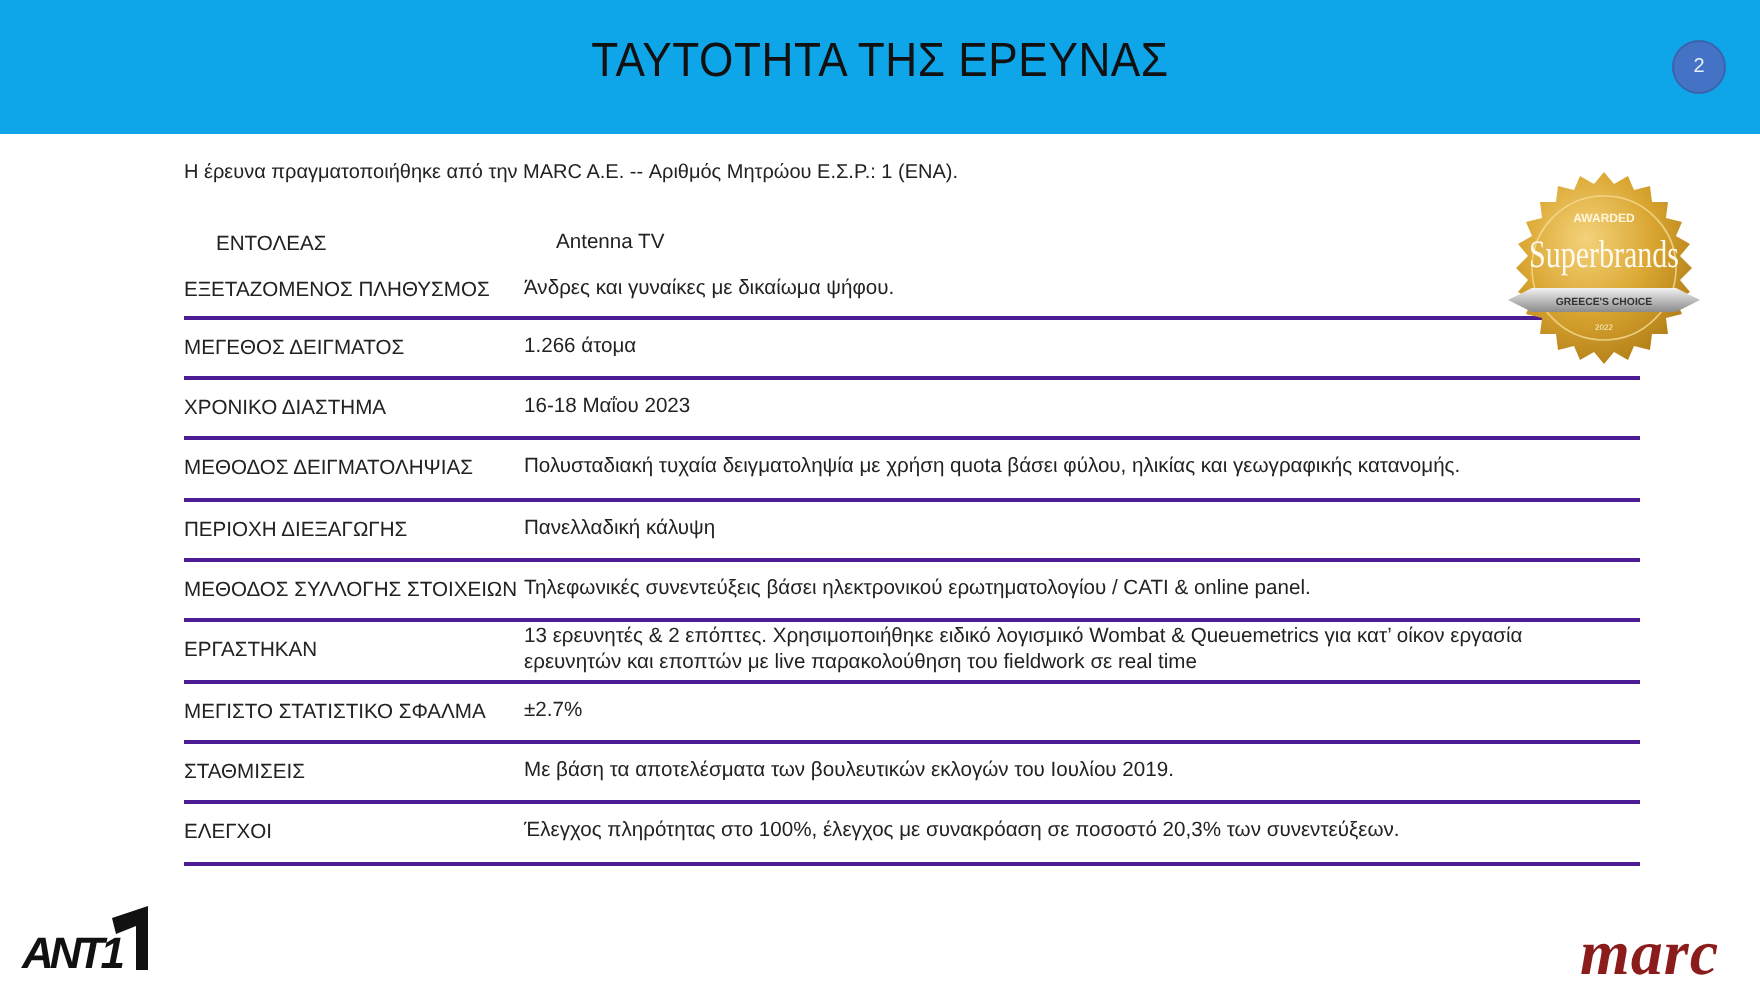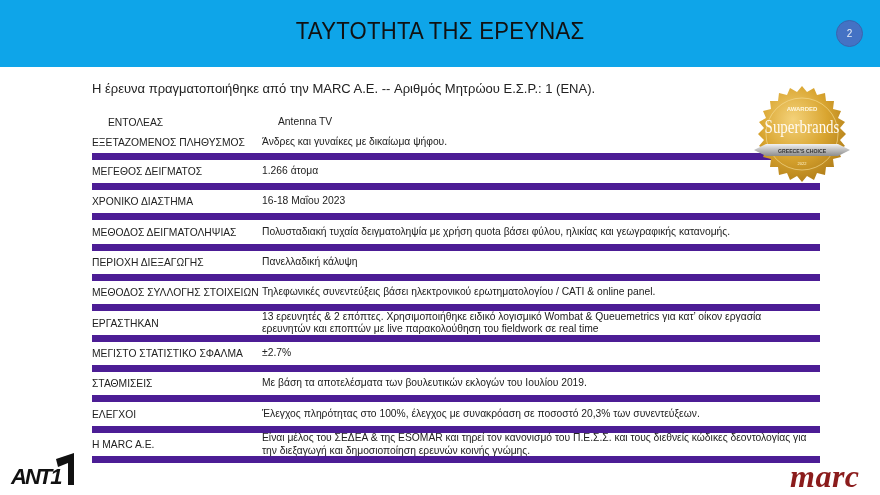--- a/index.html
+++ b/index.html
@@ -16,27 +16,27 @@
       font-family: "Liberation Sans Narrow", "Liberation Sans", sans-serif;
       transform: scaleX(0.92);
     }
     .page-badge {
       position: absolute; left: 836px; top: 20px; width: 27px; height: 27px;
       border-radius: 50%; background: #4472c4; border: 1px solid #3a64ad;
       color: #e8eef8; font-size: 10px; text-align: center; line-height: 26px;
     }
 
     .intro {
-      position: absolute; left: 92px; top: 81px; font-size: 13px; color: #222;
+      position: absolute; left: 92px; top: 81px; font-size: 10px; color: #222;
     }
 
     .table { position: absolute; left: 92px; top: 112px; width: 728px; }
     .row {
       position: relative; display: flex; align-items: center;
-      border-bottom: 7px solid #4c1d95;
+      border-bottom: 2px solid #4c1d95;
     }
     .row.noline { border-bottom: none; padding-left: 16px; }
     .cell-label { width: 170px; flex: 0 0 170px; font-size: 10.3px; color: #222; }
     .cell-value { flex: 1; font-size: 10.3px; color: #222; line-height: 12.5px; padding-right: 10px; }
 
     .badge {
       position: absolute; left: 752px; top: 84px; width: 100px; height: 100px;
     }
 
     .ant1-logo { position: absolute; left: 10px; top: 453px; width: 68px; height: 34px; }
@@ -95,24 +95,20 @@
     <div class="cell-value">±2.7%</div>
   </div>
   <div class="row" style="height:30px">
     <div class="cell-label">ΣΤΑΘΜΙΣΕΙΣ</div>
     <div class="cell-value">Με βάση τα αποτελέσματα των βουλευτικών εκλογών του Ιουλίου 2019.</div>
   </div>
   <div class="row" style="height:31px">
     <div class="cell-label">ΕΛΕΓΧΟΙ</div>
     <div class="cell-value">Έλεγχος πληρότητας στο 100%, έλεγχος με συνακρόαση σε ποσοστό 20,3% των συνεντεύξεων.</div>
   </div>
-  <div class="row" style="height:30px">
-    <div class="cell-label">Η MARC A.E.</div>
-    <div class="cell-value">Είναι μέλος του ΣΕΔΕΑ &amp; της ESOMAR και τηρεί τον κανονισμό του Π.Ε.Σ.Σ. και τους διεθνείς κώδικες δεοντολογίας για την διεξαγωγή και δημοσιοποίηση ερευνών κοινής γνώμης.</div>
-  </div>
 </div>
 
 <svg class="badge" viewBox="0 0 100 100">
   <defs>
     <radialGradient id="gold" cx="40%" cy="35%" r="70%">
       <stop offset="0%" stop-color="#f4d27a"></stop>
       <stop offset="55%" stop-color="#d9a530"></stop>
       <stop offset="100%" stop-color="#b07d18"></stop>
     </radialGradient>
     <linearGradient id="silver" x1="0" y1="0" x2="0" y2="1">

